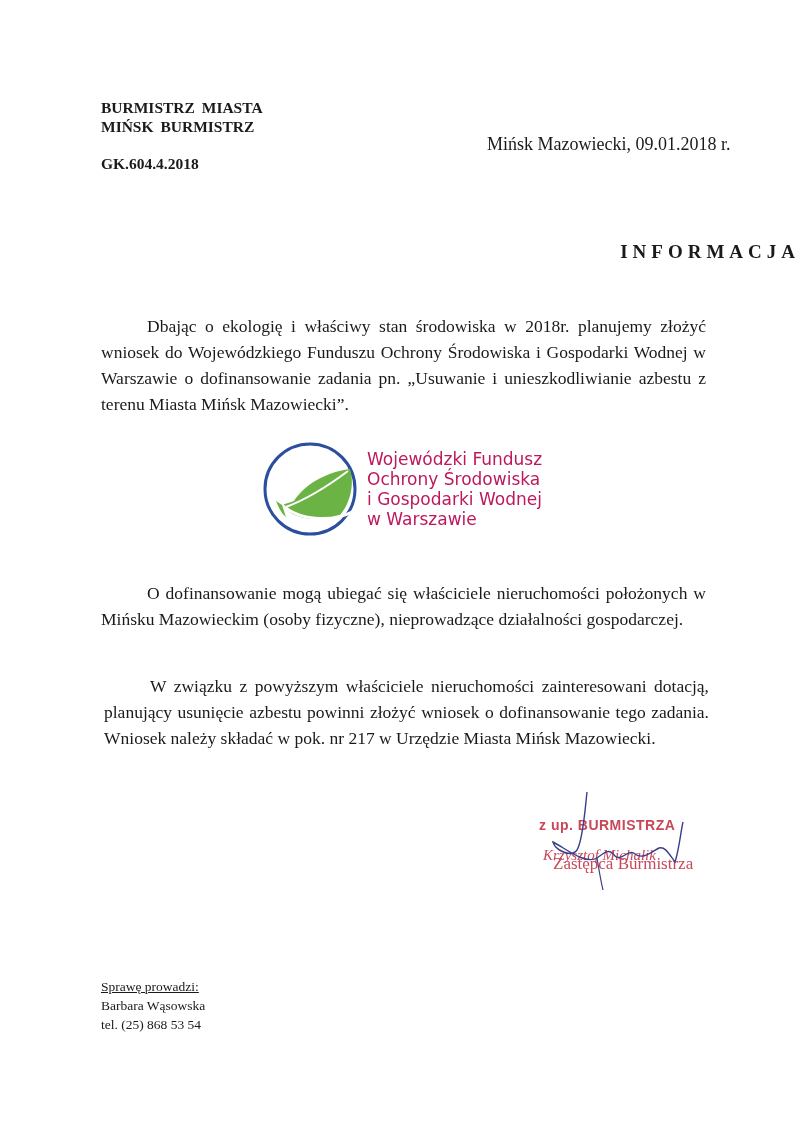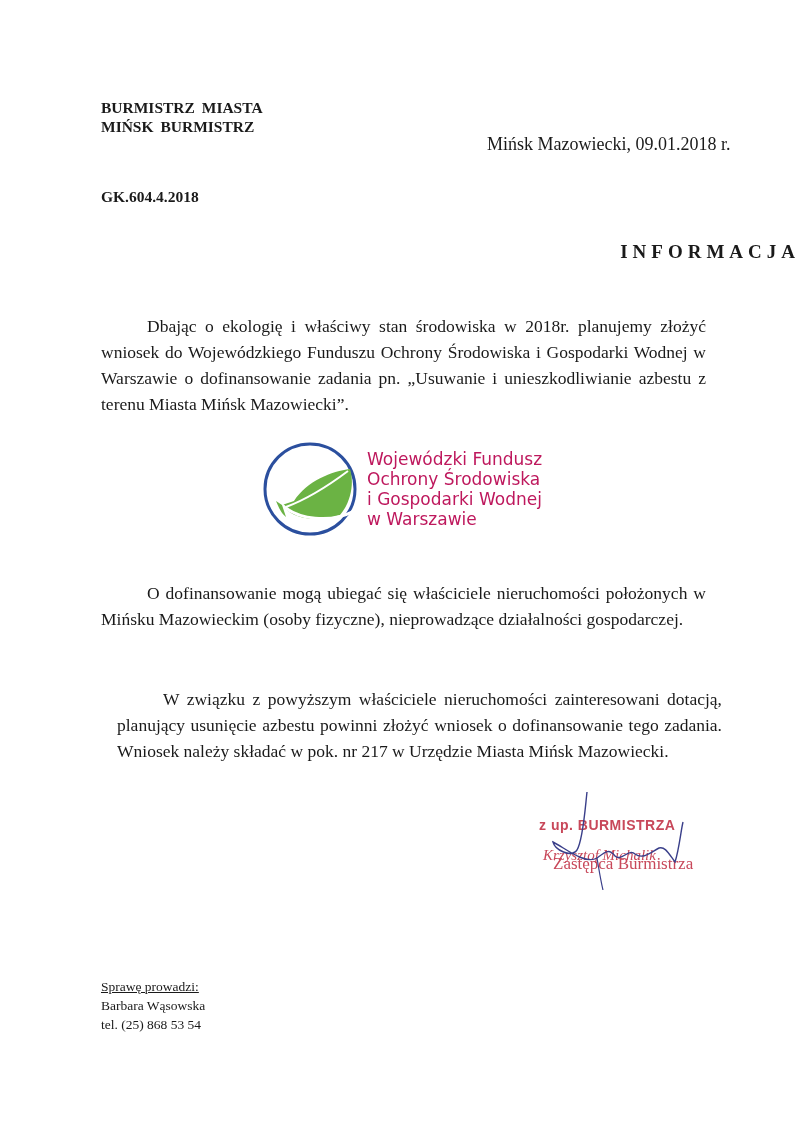--- a/index.html
+++ b/index.html
@@ -1,20 +1,20 @@
 <!DOCTYPE html>
 <html><head>
   <meta charset="utf-8">
   <style>
     html, body { margin: 0; padding: 0; background: #ffffff; }
     body { width: 800px; height: 1132px; position: relative; overflow: hidden; font-family: "Liberation Serif", serif; color: #1a1a1a; }
     .abs { position: absolute; }
     .hdr { left: 101px; top: 98px; font-weight: bold; font-size: 15.5px; line-height: 19px; word-spacing: 3px; }
     .date { left: 487px; top: 134px; font-size: 18px; }
-    .ref { left: 101px; top: 188px; font-weight: bold; font-size: 15.5px; }
+    .ref { left: 101px; top: 155px; font-weight: bold; font-size: 15.5px; }
     .title { left: 0; width: 800px; top: 241px; text-align: right; font-weight: bold; font-size: 19px; letter-spacing: 5px; }
     .para { left: 101px; width: 605px; font-size: 17.5px; line-height: 26px; text-align: justify; text-indent: 46px; }
     .p1 { top: 313px; }
     .p2 { top: 580px; }
     .p3 { top: 670px; }
     .logo { left: 262px; top: 441px; width: 260px; height: 98px; }
     .logo-text { position: absolute; left: 105px; top: 8px; color: #be185d; font-family: "DejaVu Sans", sans-serif; font-size: 17px; line-height: 20px; white-space: nowrap; }
     .stamp { left: 525px; top: 790px; width: 170px; height: 100px; }
     .stamp .l1 { position: absolute; left: 14px; top: 27px; color: #c8485a; font-family: "Liberation Sans", sans-serif; font-weight: bold; font-size: 14px; letter-spacing: 0.5px; white-space: nowrap; }
     .stamp .l2 { position: absolute; left: 18px; top: 57px; color: #c8485a; font-style: italic; font-size: 15px; white-space: nowrap; }
@@ -50,21 +50,21 @@
   <div class="logo-text">
     <div>Wojewódzki Fundusz</div>
     <div>Ochrony Środowiska</div>
     <div>i Gospodarki Wodnej</div>
     <div>w Warszawie</div>
   </div>
 </div>
 
 <p class="abs para p2" style="margin:0">O dofinansowanie mogą ubiegać się właściciele nieruchomości położonych w Mińsku Mazowieckim (osoby fizyczne), nieprowadzące działalności gospodarczej.</p>
 
-<p class="abs para p3" style="margin:16px">W związku z powyższym właściciele nieruchomości zainteresowani dotacją, planujący usunięcie azbestu powinni złożyć wniosek o dofinansowanie tego zadania. Wniosek należy składać w pok. nr 217 w Urzędzie Miasta Mińsk Mazowiecki.</p>
+<p class="abs para p3" style="margin:3px">W związku z powyższym właściciele nieruchomości zainteresowani dotacją, planujący usunięcie azbestu powinni złożyć wniosek o dofinansowanie tego zadania. Wniosek należy składać w pok. nr 217 w Urzędzie Miasta Mińsk Mazowiecki.</p>
 
 <div class="abs stamp">
   <div class="l1">z up. BURMISTRZA</div>
   <div class="l2">Krzysztof Michalik</div>
   <div class="l3">Zastępca Burmistrza</div>
   <svg width="170" height="100" viewBox="0 0 170 100">
     <path d="M62 2 C 60 20, 58 50, 52 60 C 46 68, 30 60, 28 52 C 40 58, 60 75, 72 68 C 80 62, 84 58, 90 66 C 96 72, 104 58, 110 64 C 118 70, 126 62, 134 58 C 140 56, 144 64, 150 72 C 154 60, 156 40, 158 32" fill="none" stroke="#3a3f8a" stroke-width="1.4"></path>
     <path d="M72 68 C 74 80, 76 92, 78 100" fill="none" stroke="#3a3f8a" stroke-width="1.2"></path>
   </svg>
 </div>

